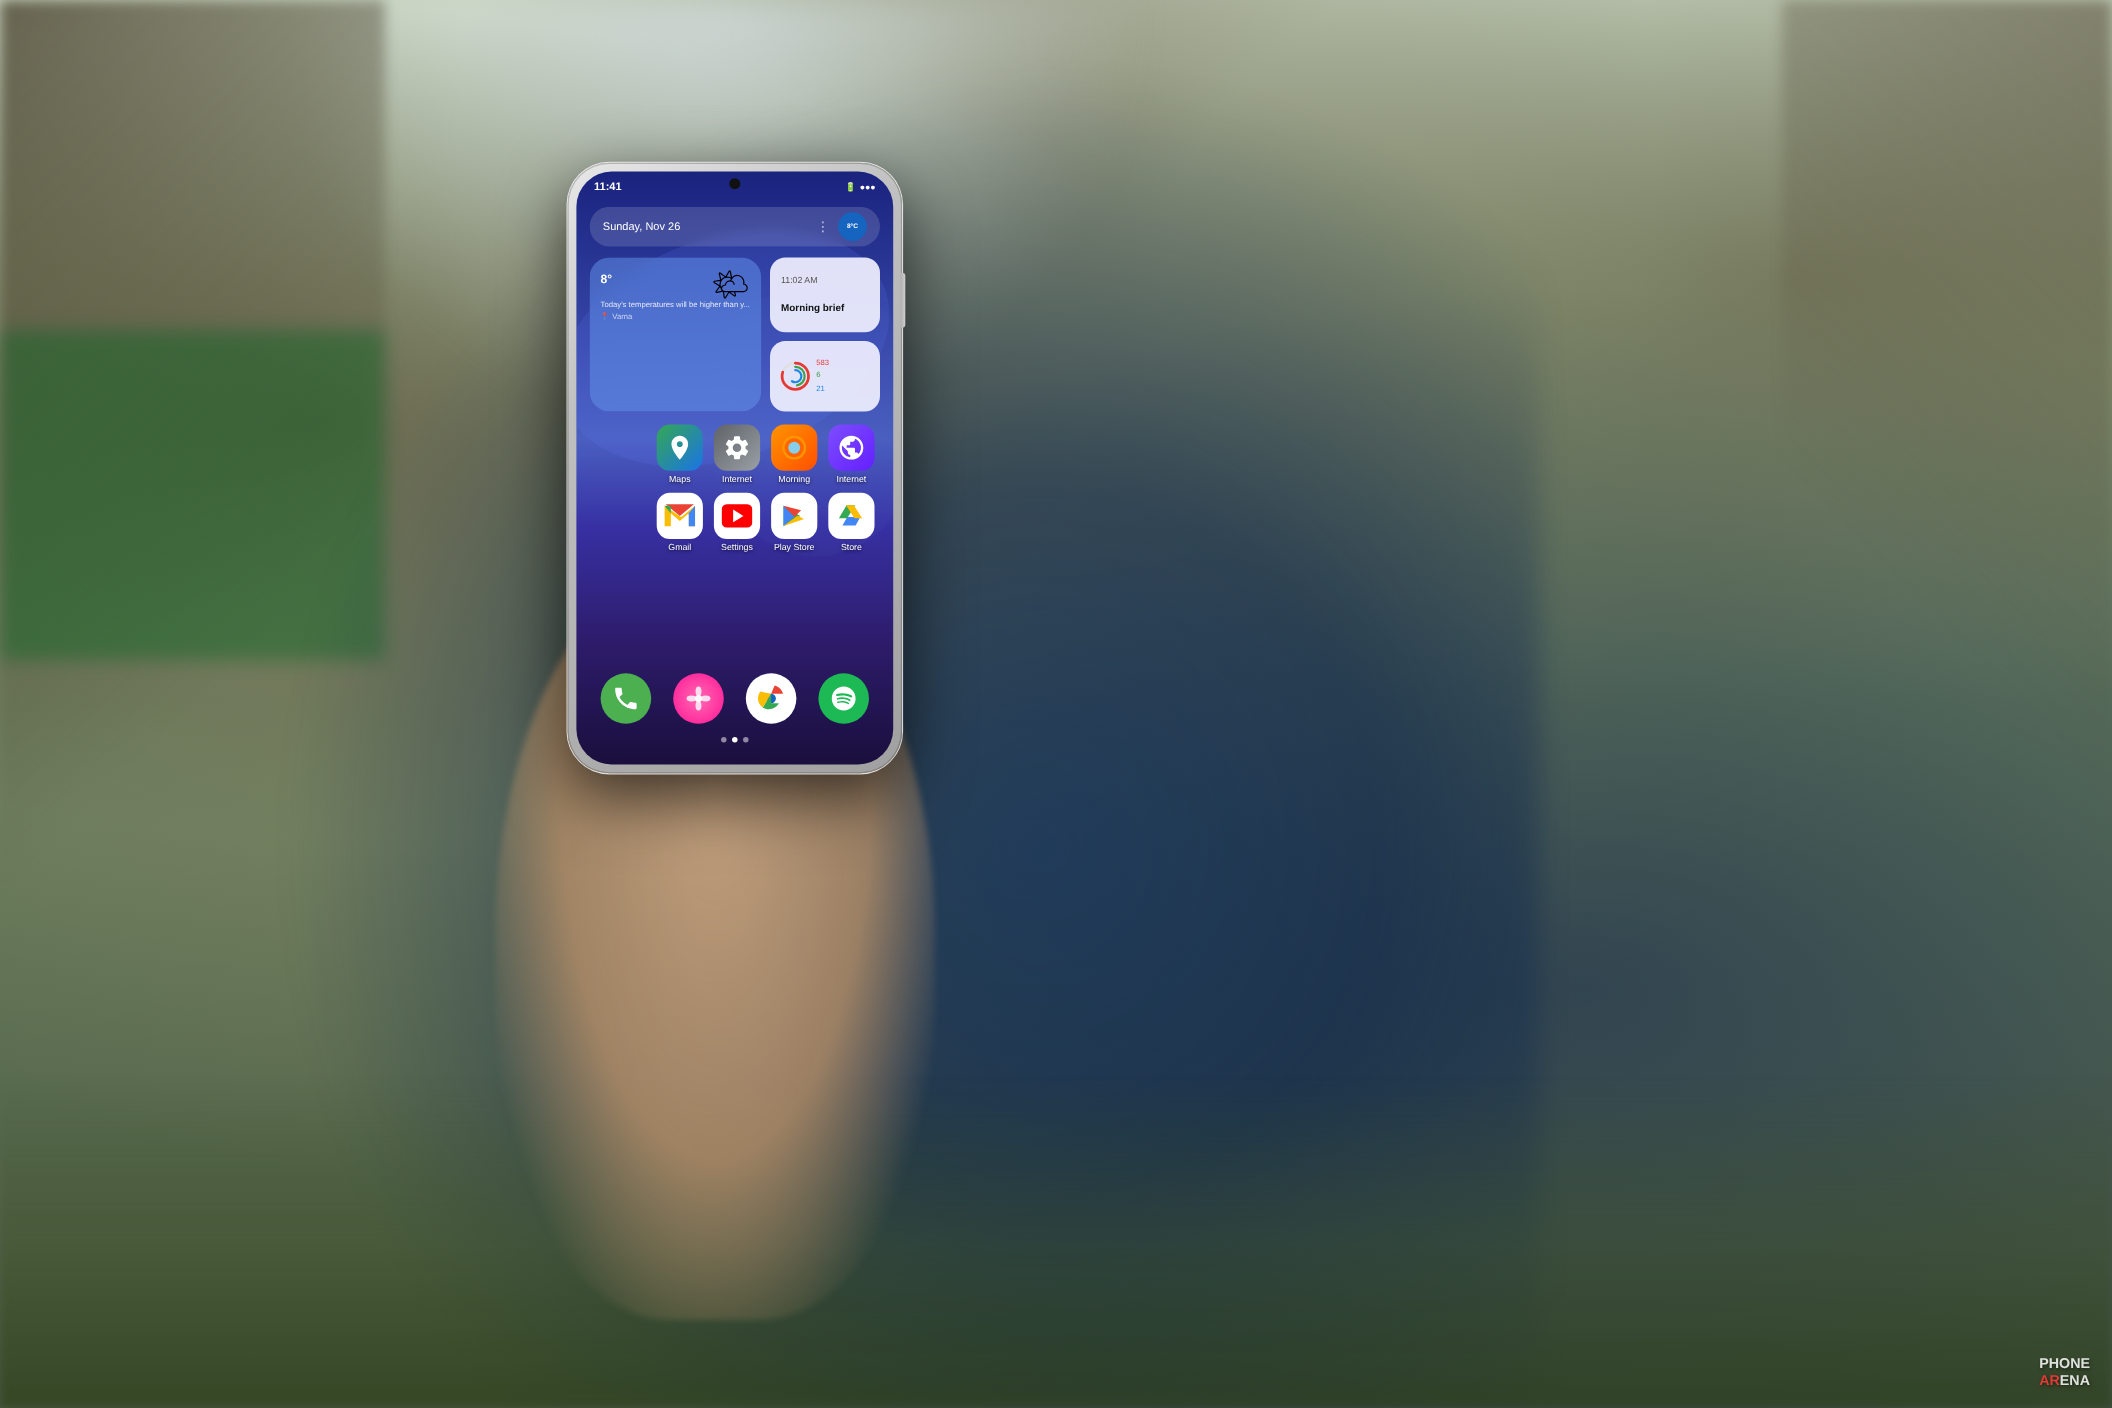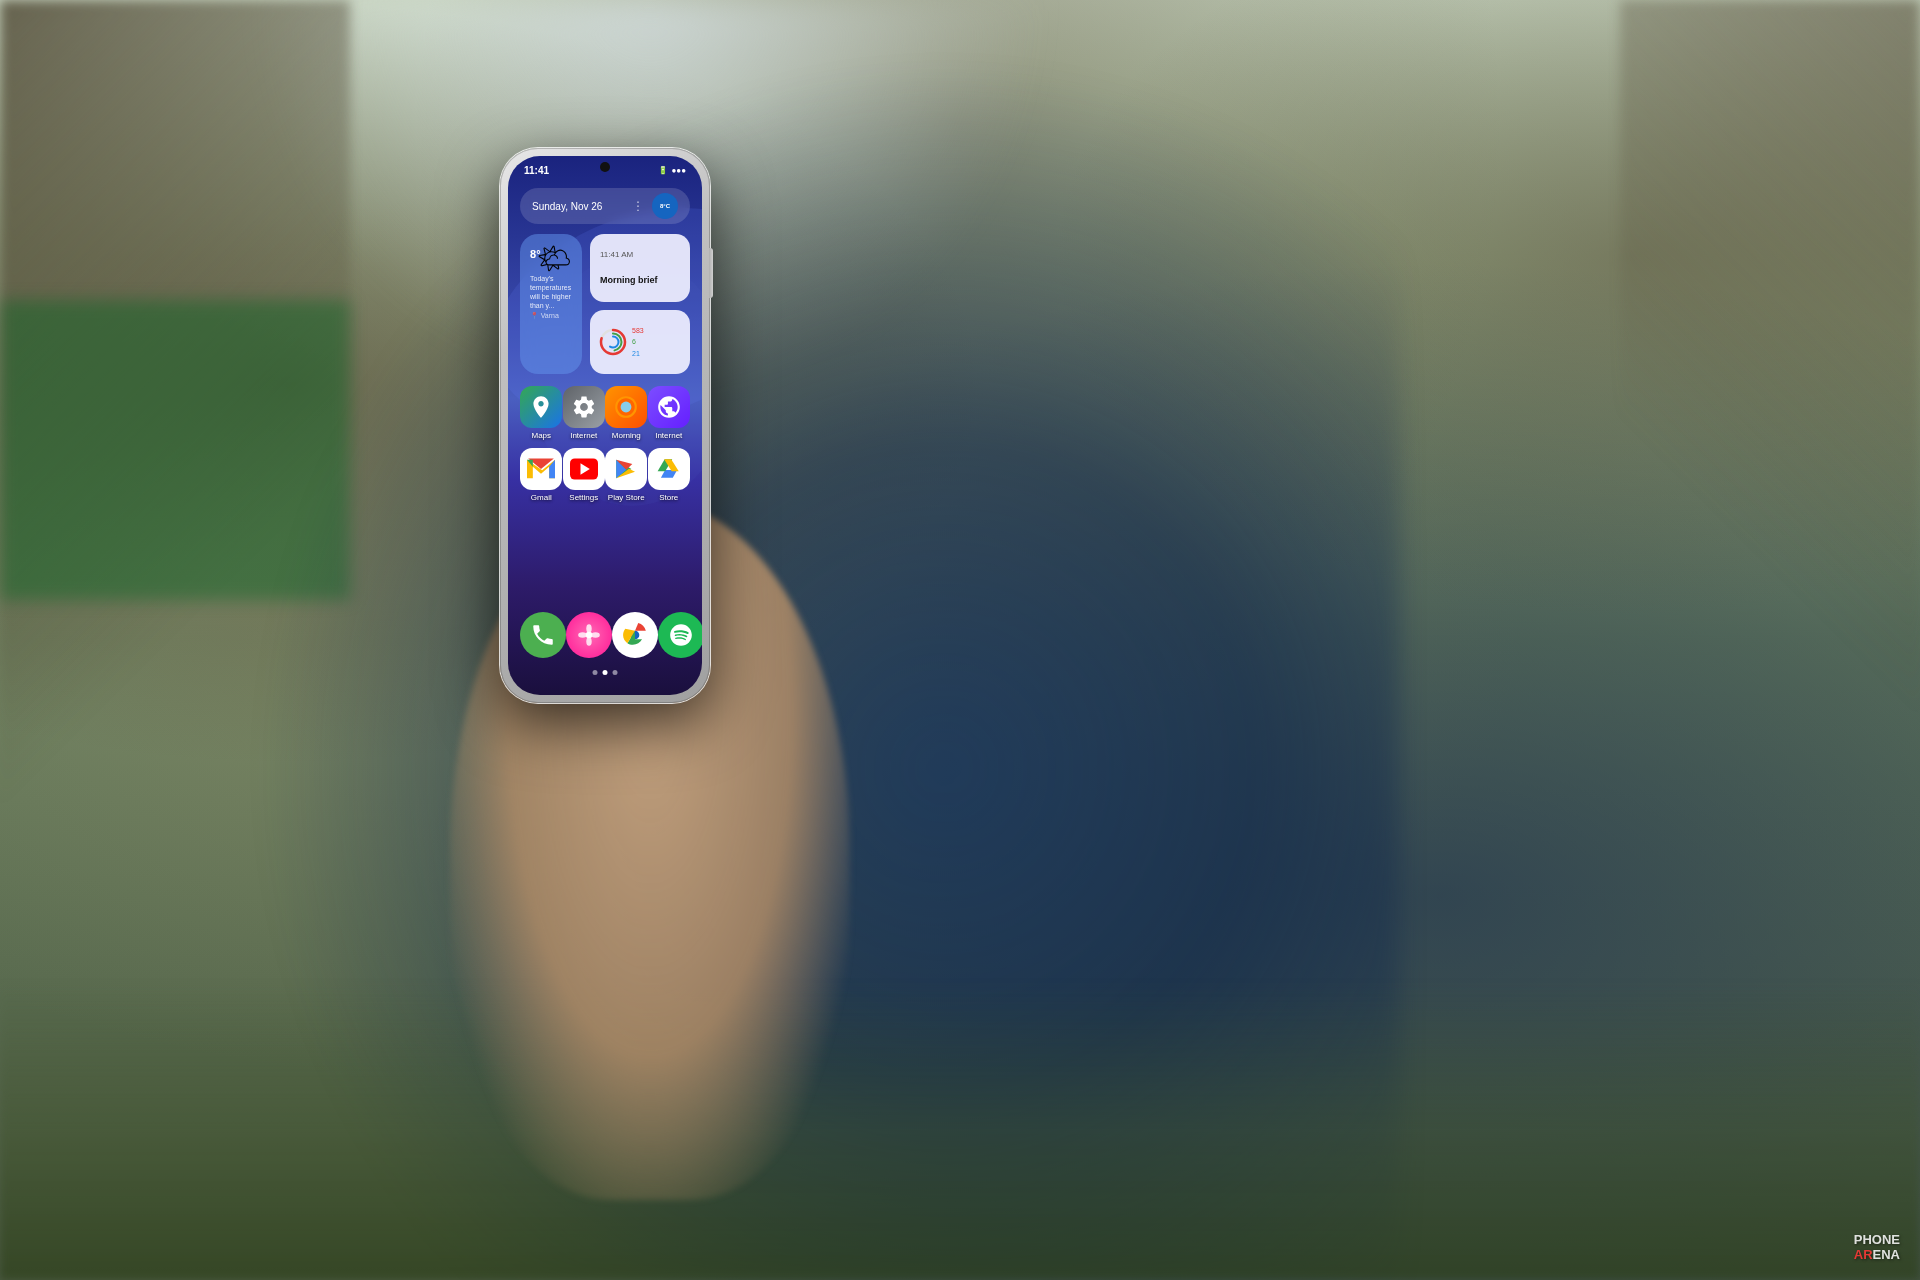--- a/index.html
+++ b/index.html
@@ -42,23 +42,23 @@
       width: 400px;
       height: 700px;
       background: radial-gradient(ellipse at 50% 30%, rgba(210,170,130,0.9) 0%, rgba(185,145,105,0.8) 50%, transparent 80%);
       filter: blur(3px);
       border-radius: 50% 50% 40% 40%;
     }
 
     
     .phone-container {
       position: absolute;
-      left: 500px;
+      left: 516px;
       top: 148px;
-      width: 210px;
+      width: 304px;
       height: 555px;
     }
 
     .phone-shell {
       position: absolute;
       inset: 0;
       background: linear-gradient(145deg, #e8e8e8 0%, #c0c0c0 30%, #a0a0a0 100%);
       border-radius: 38px;
       box-shadow:
         0 0 0 1px rgba(255,255,255,0.8),
@@ -304,21 +304,21 @@
     
     .app-grid {
       position: absolute;
       top: 230px;
       left: 12px;
       right: 12px;
     }
 
     .app-row {
       display: flex;
-      justify-content: flex-start;
+      justify-content: flex-end;
       margin-bottom: 8px;
     }
 
     .app-item {
       display: flex;
       flex-direction: column;
       align-items: center;
       width: 52px;
     }
 
@@ -548,21 +548,21 @@
           <div class="weather-temp">
             <span>8</span><span>°</span>
           </div>
           <div class="weather-desc">Today's temperatures will be higher than y...</div>
           <div class="weather-location">📍 Varna</div>
         </div>
 
         <div class="right-widgets">
 
           <div class="morning-brief">
-            <div class="morning-brief-time">11:41 AM</div>
+            <div class="morning-brief-time">11:02 AM</div>
             <div class="morning-brief-label">Morning brief</div>
           </div>
 
           <div class="fitness-widget">
             <div class="fitness-ring">
               <svg viewBox="0 0 30 30" fill="none">
                 <circle cx="15" cy="15" r="12" stroke="#e0e0e0" stroke-width="2.5" fill="none"></circle>
                 <circle cx="15" cy="15" r="12" stroke="#e53935" stroke-width="2.5" fill="none" stroke-dasharray="60 16" stroke-linecap="round" transform="rotate(-90 15 15)"></circle>
                 <circle cx="15" cy="15" r="8.5" stroke="#43a047" stroke-width="2" fill="none" stroke-dasharray="25 28" stroke-linecap="round" transform="rotate(-90 15 15)"></circle>
                 <circle cx="15" cy="15" r="5.5" stroke="#1e88e5" stroke-width="2" fill="none" stroke-dasharray="20 14" stroke-linecap="round" transform="rotate(-90 15 15)"></circle>

